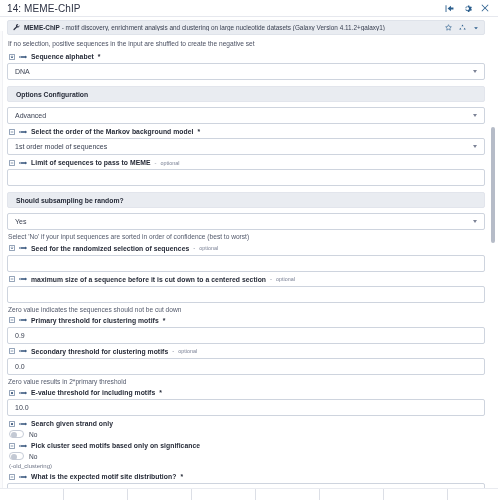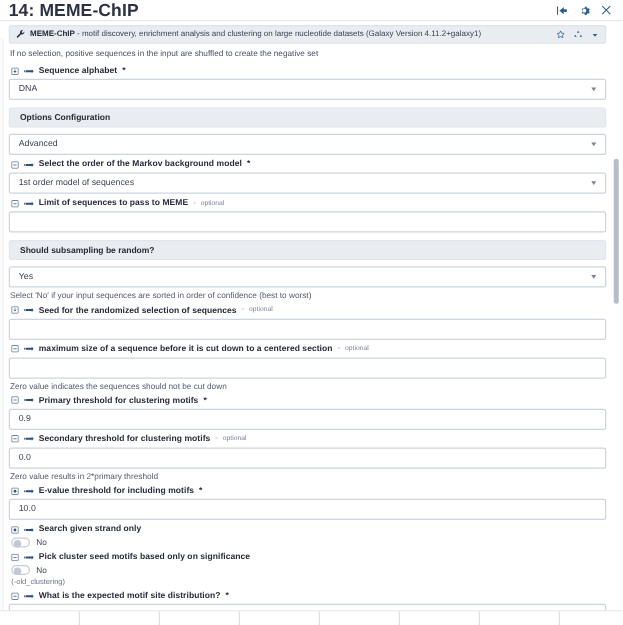--- a/index.html
+++ b/index.html
@@ -22,22 +22,22 @@
   
   .panel-header {
     height: 17px;
     display: flex;
     align-items: center;
     padding: 0 6px 0 7px;
     border-bottom: 1px solid #e6e8ee;
     background: #ffffff;
   }
   .panel-title {
-    font-size: 14px;
-    font-weight: 700;
+    font-size: 10px;
+    font-weight: 400;
     color: #2c3143;
     letter-spacing: .1px;
     white-space: nowrap;
   }
   .header-actions {
     margin-left: auto;
     display: flex;
     align-items: center;
     gap: 9px;
     padding-right: 3px;

